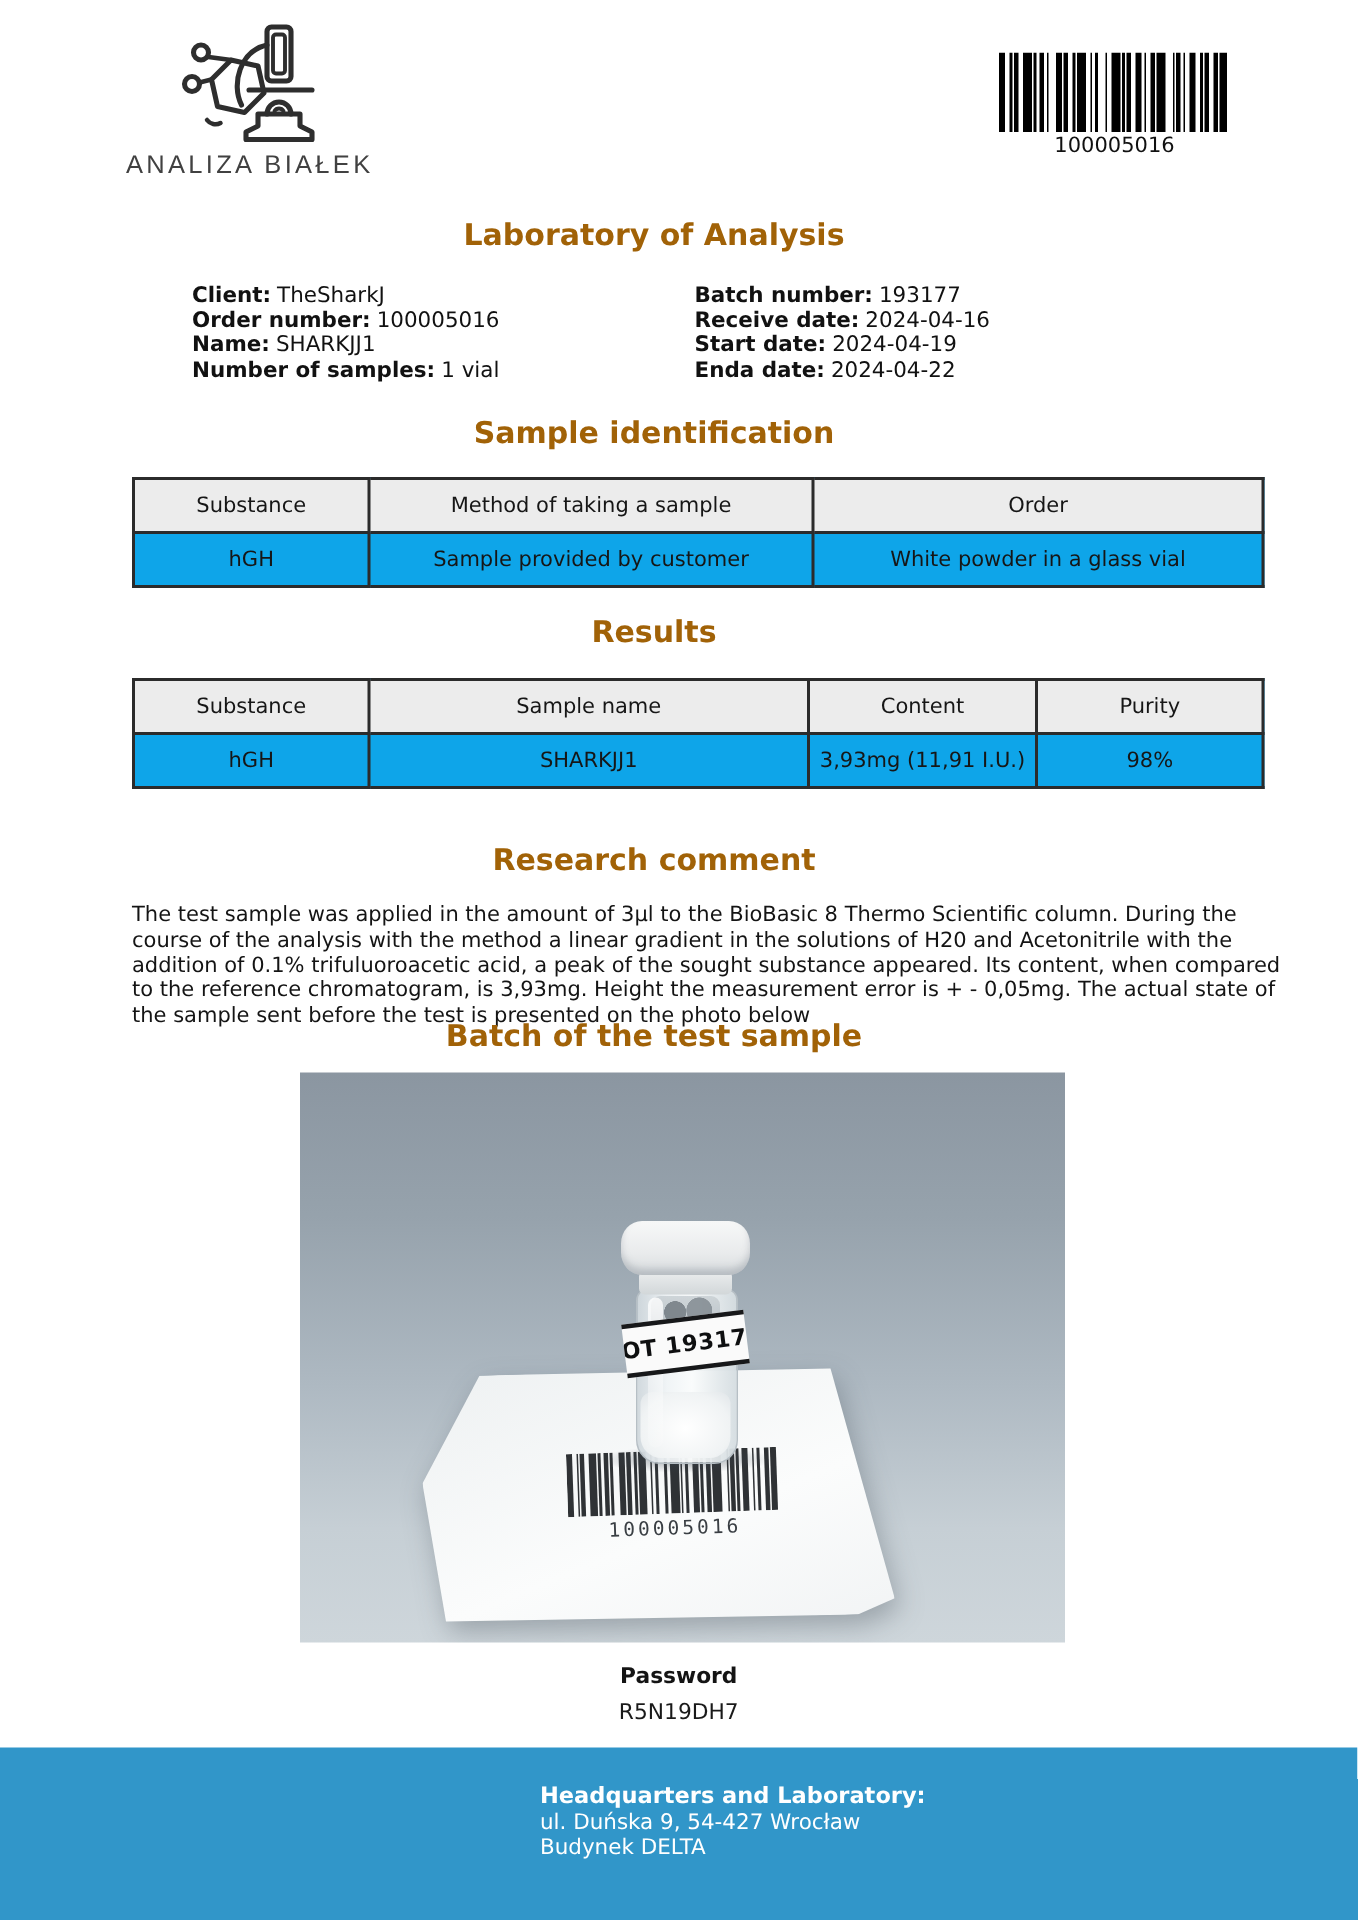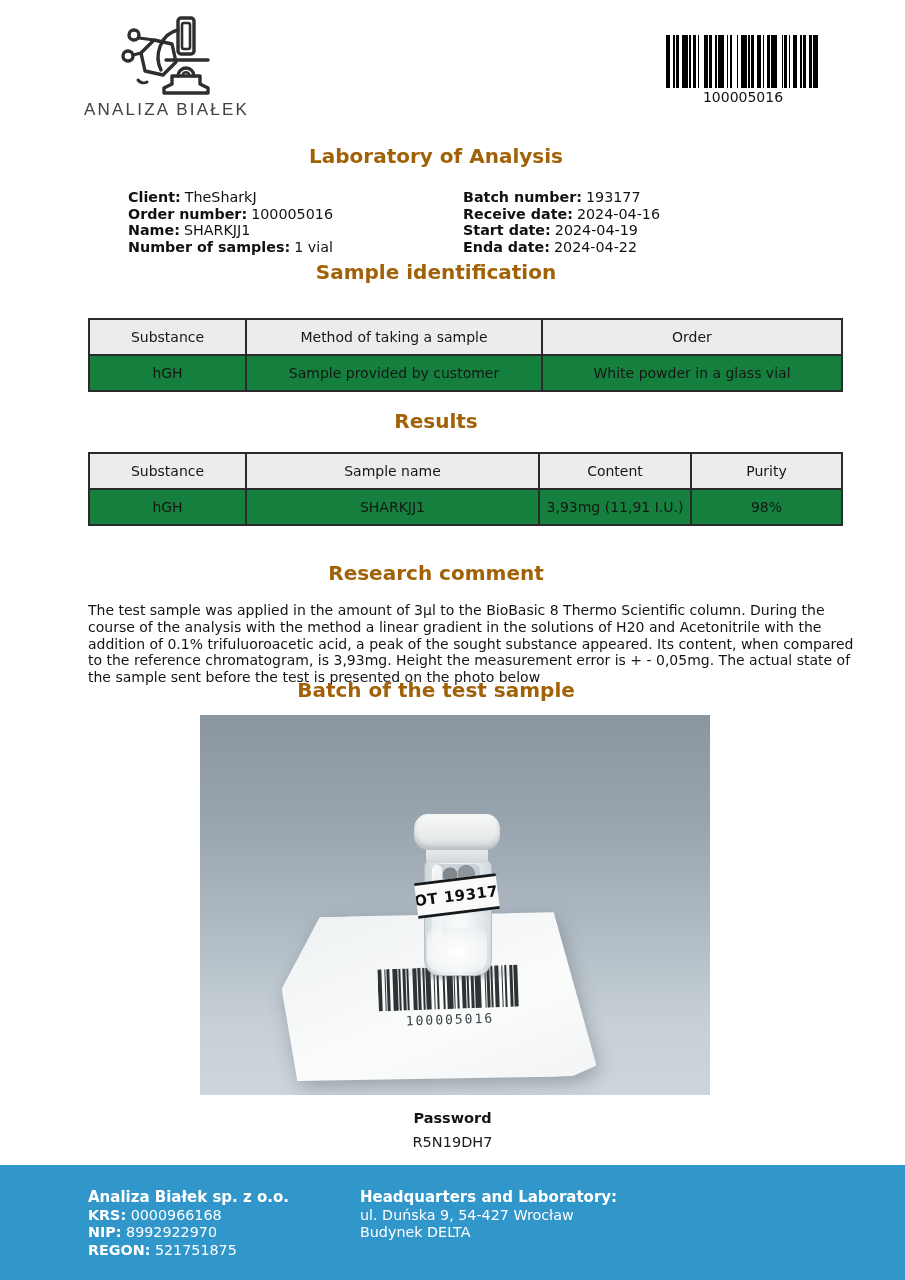--- a/index.html
+++ b/index.html
@@ -18,33 +18,33 @@
   }
   .top-barcode{position:absolute;left:666px;top:35px;width:154px;height:53px;color:#000;}
   .top-barcode-num{position:absolute;left:666px;top:89px;width:154px;text-align:center;font-size:14px;color:#111;}
 
   .barcode-bars{display:flex;height:100%;overflow:hidden;}
   .bc-bar{background:currentColor;height:100%;flex:0 0 auto;}
   .bc-space{height:100%;flex:0 0 auto;}
 
   .h1{position:absolute;left:0;width:872px;text-align:center;font-size:20px;font-weight:700;color:#a16207;}
   #h-title{top:144px;}
-  #h-sample{top:260px;}
+  #h-sample{top:276px;}
   #h-results{top:409px;}
   #h-comment{top:561px;}
   #h-photo{top:678px;}
 
   
   .info-col{position:absolute;top:189px;font-size:14.3px;line-height:16.6px;color:#111;}
   #info-left{left:88px;margin-left:40px;}
   #info-right{left:439px;margin-left:24px;}
   .info-line b{margin-right:4px;}
 
   
-  .dtable{position:absolute;left:88px;border-collapse:collapse;table-layout:fixed;background:#15803d;}
+  .dtable{position:absolute;left:88px;border-collapse:collapse;table-layout:fixed;background:#0ea5e9;}
   .dtable td{
     border:2px solid #2b2b2b;text-align:center;vertical-align:middle;
     font-size:14px;height:34px;padding:0 4px;color:#161616;
   }
   .dtable tr.hrow td{background:var(--table-header-bg,#ececec);}
   #table-sample{top:318px;width:753px;}
   #table-results{top:452px;width:753px;}
 
   
   .comment-text{
@@ -358,24 +358,18 @@
   <div class="vial-cap"></div>
   <div class="vial-label">
     <span>OT 193177</span>
   </div>
 </div>
 
 <div class="pw-label">Password</div>
 <div class="pw-value">R5N19DH7</div>
 
 <div class="footer">
-  <div class="fcol" id="fcol-company">
-    <div class="ftitle">Analiza Białek sp. z o.o.</div>
-    <div><b>KRS:</b> <span>0000966168</span></div>
-    <div><b>NIP:</b> <span>8992922970</span></div>
-    <div><b>REGON:</b> <span>521751875</span></div>
-  </div>
   <div class="fcol" id="fcol-hq">
     <div class="ftitle">Headquarters and Laboratory:</div>
     <div>ul. Duńska 9, 54-427 Wrocław</div>
     <div>Budynek DELTA</div>
   </div>
 </div>
 
 </body></html>

